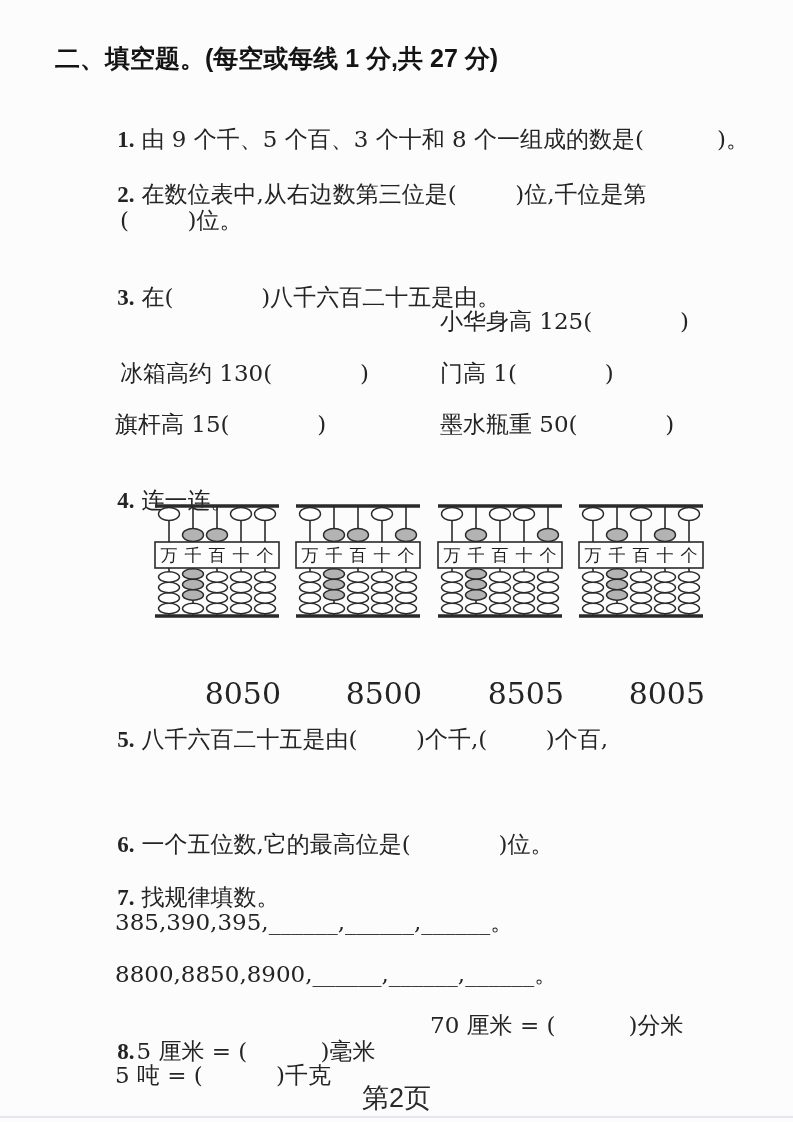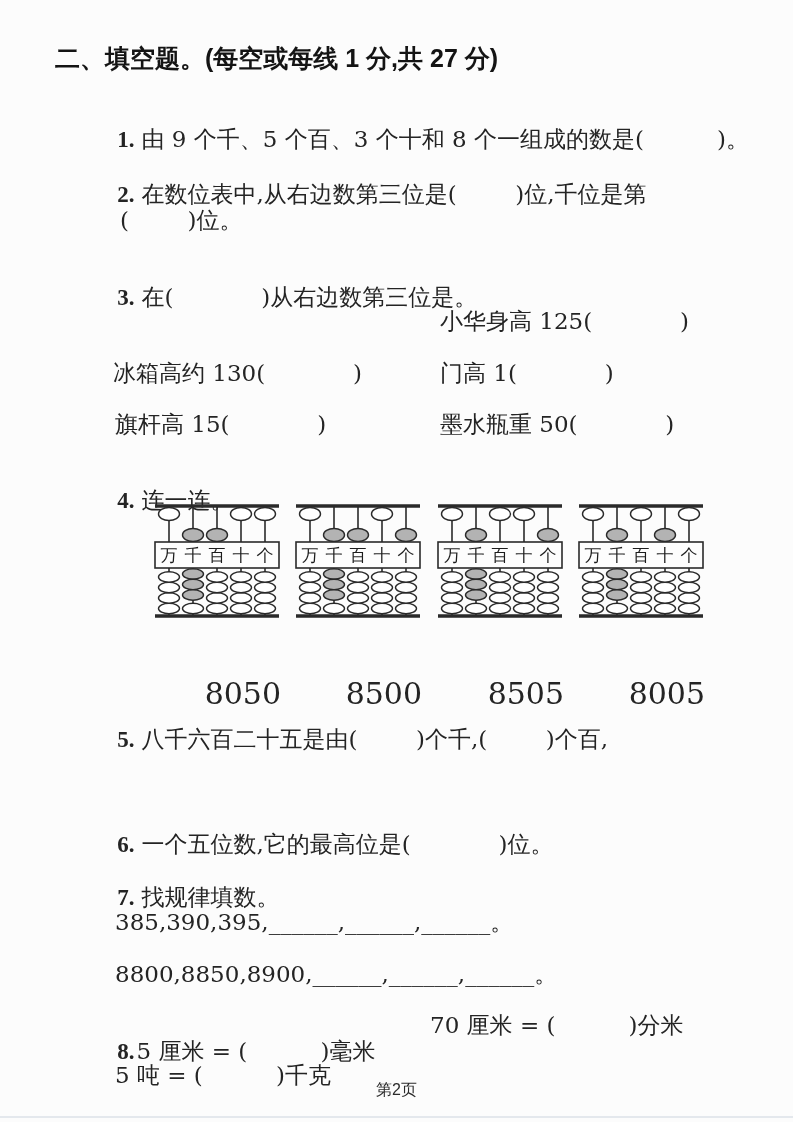--- a/index.html
+++ b/index.html
@@ -14,21 +14,21 @@
     font-family:"Liberation Sans", sans-serif;
     font-weight:bold; font-size:25px; color:#141414;
     white-space:pre;
   }
   .line { position:absolute; font-size:23px; white-space:pre;text-align:right; }
   .qnum { font-weight:bold; margin-right:7px; font-family:"Liberation Serif", serif; }
   .abacus-box { position:absolute; top:500px; width:128px; height:126px; }
   .abacus-number { position:absolute; top:676px; width:128px; text-align:right; font-size:30px; }
   .footer {
     position:absolute; top:1080px; left:0; width:100%;
-    text-align:center; font-size:16px;
+    text-align:center; font-size:27px;
     font-family:"Liberation Sans", sans-serif; color:#2a2a2a;
   }
   .bottom-line { position:absolute; left:0; top:1116px; width:100%; height:2px; background:#e4e8ed; }
 </style>
 </head>
 <body>
 
 <div class="page">
 
   <div class="heading">二、填空题。(每空或每线 1 分,共 27 分)</div>
@@ -36,24 +36,24 @@
   <div class="line" style="left:88px; top:98px">
     <span class="qnum">1.</span><span>由 9 个千、5 个百、3 个十和 8 个一组成的数是(          )。</span>
   </div>
 
   <div class="line" style="left:88px; top:153px">
     <span class="qnum">2.</span><span>在数位表中,从右边数第三位是(        )位,千位是第</span>
   </div>
   <div class="line" style="left:120px; top:205px">(        )位。</div>
 
   <div class="line" style="left:88px; top:256px">
-    <span class="qnum">3.</span><span>在(            )从右边数第三位是。</span>
+    <span class="qnum">3.</span><span>在(            )八千六百二十五是由。</span>
   </div>
   <div class="line" style="left:440px; top:306px">小华身高 125(            )</div>
-  <div class="line" style="left:113px; top:358px">冰箱高约 130(            )</div>
+  <div class="line" style="left:120px; top:358px">冰箱高约 130(            )</div>
   <div class="line" style="left:440px; top:358px">门高 1(            )</div>
   <div class="line" style="left:115px; top:409px">旗杆高 15(            )</div>
   <div class="line" style="left:440px; top:409px">墨水瓶重 50(            )</div>
 
   <div class="line" style="left:88px; top:459px">
     <span class="qnum">4.</span><span>连一连。</span>
   </div>
 
   <div class="abacus-box" style="left:153px"><svg width="128" height="122" viewBox="0 0 128 122">
         <line x1="16" y1="6" x2="16" y2="116" stroke="#2a2a2a" stroke-width="1.6"></line>

